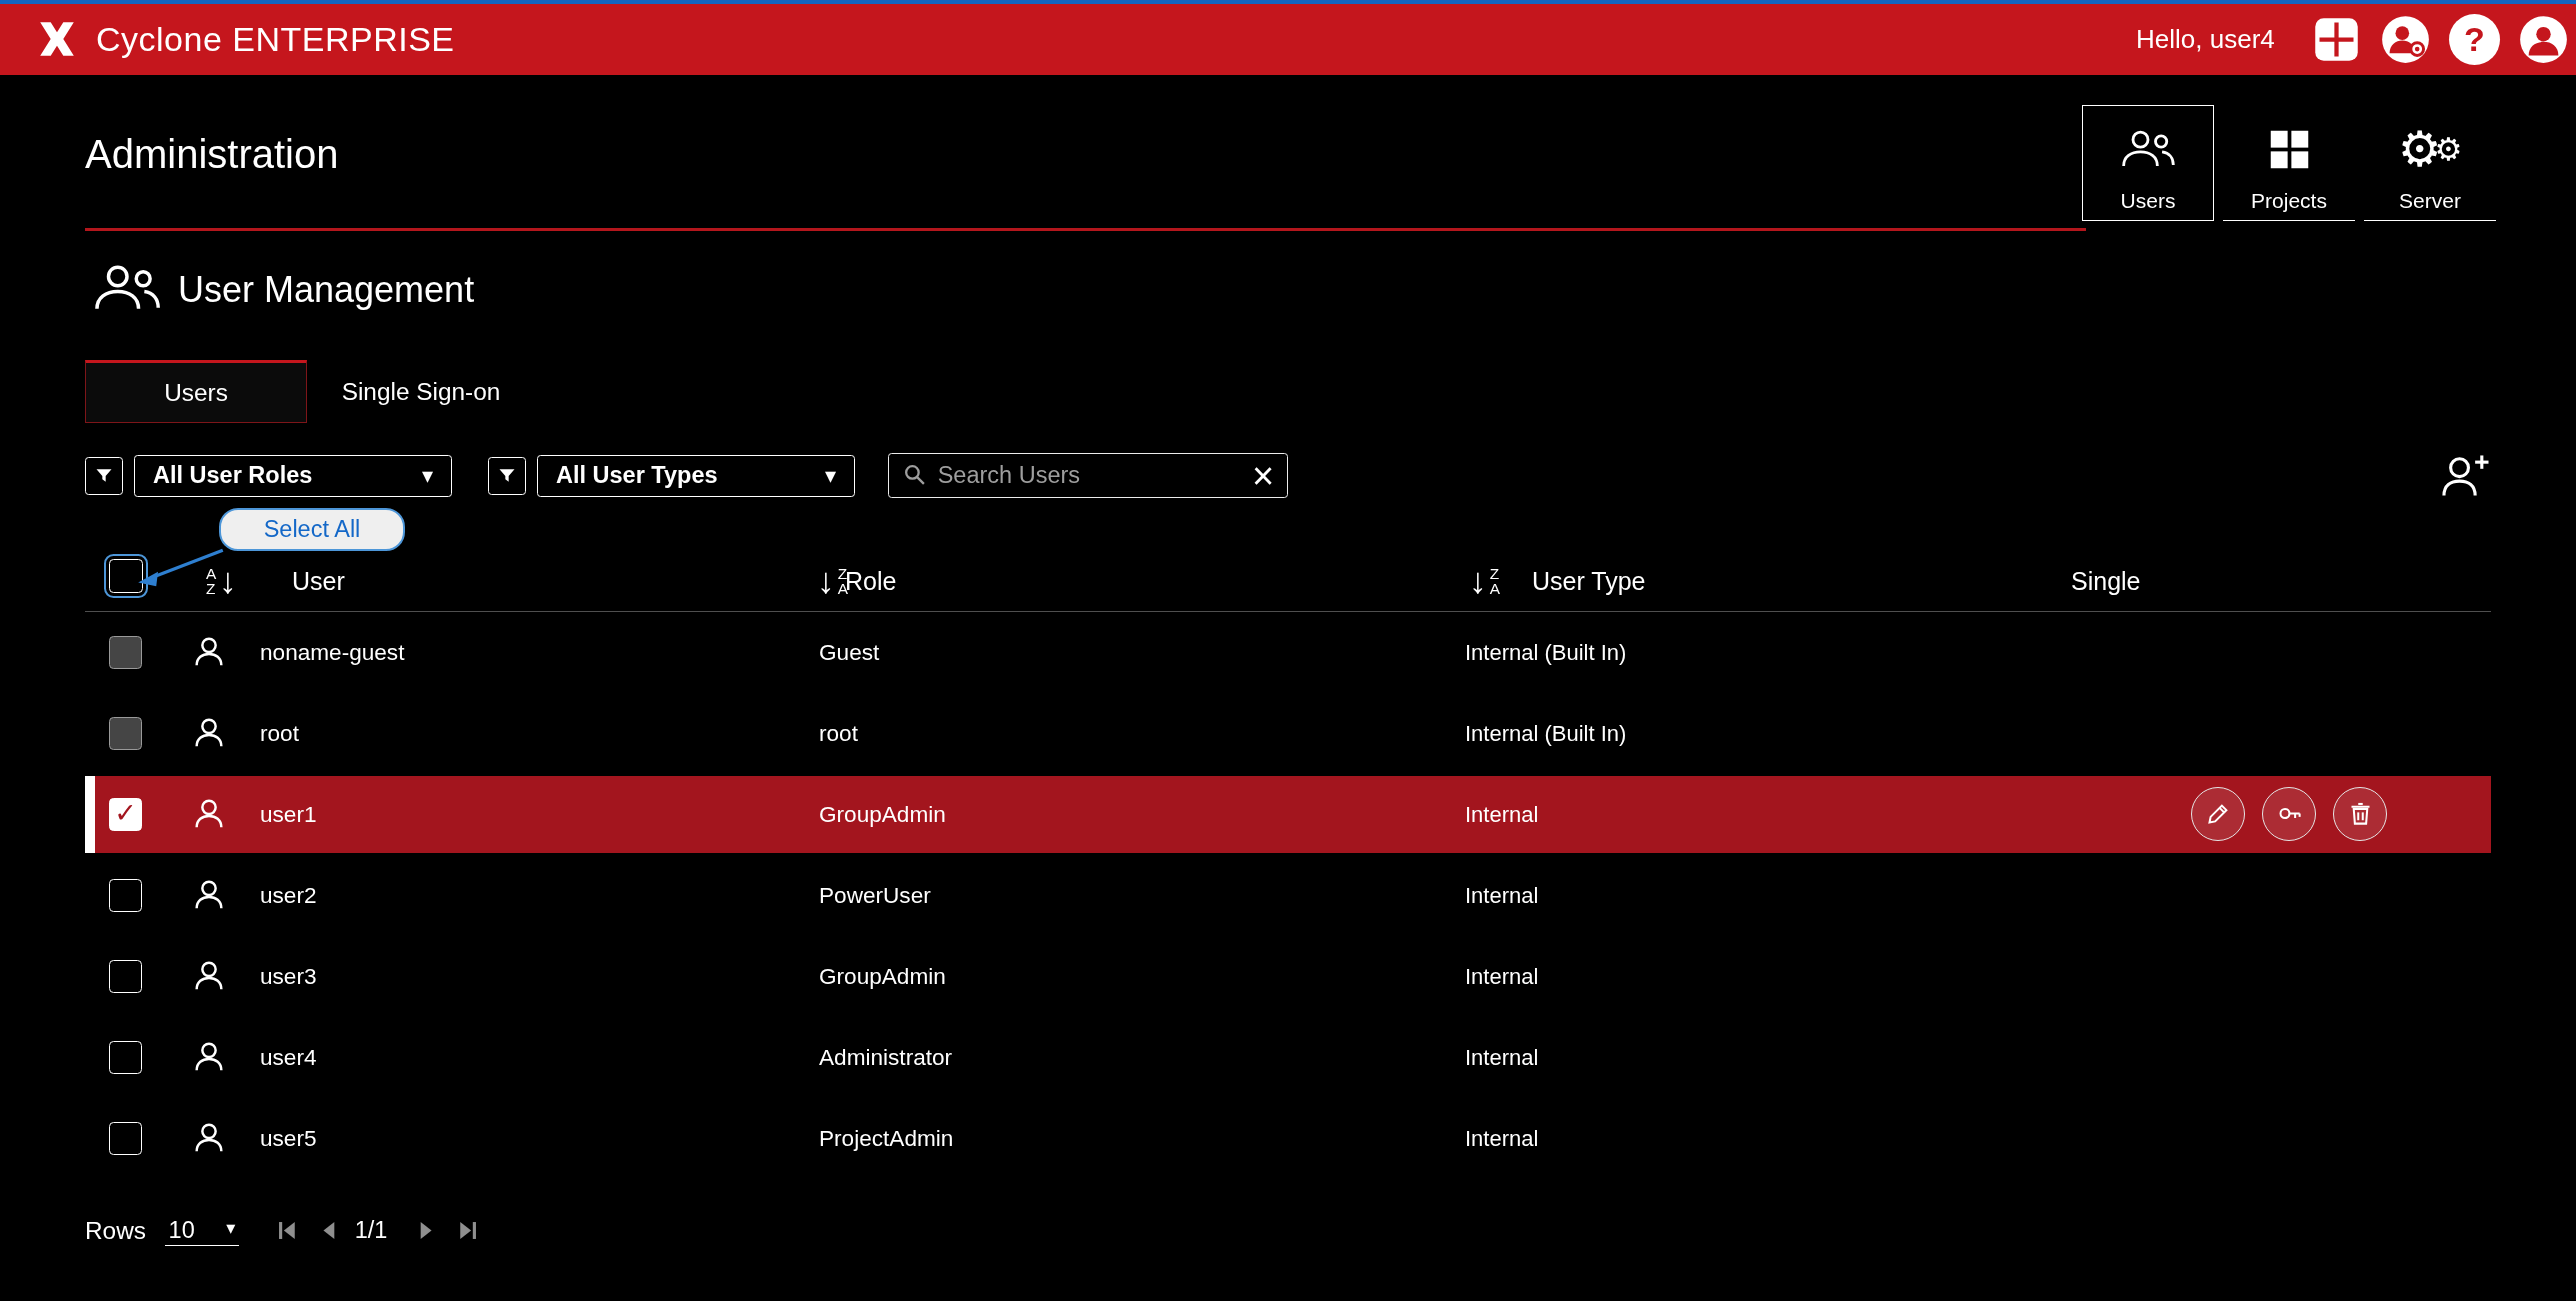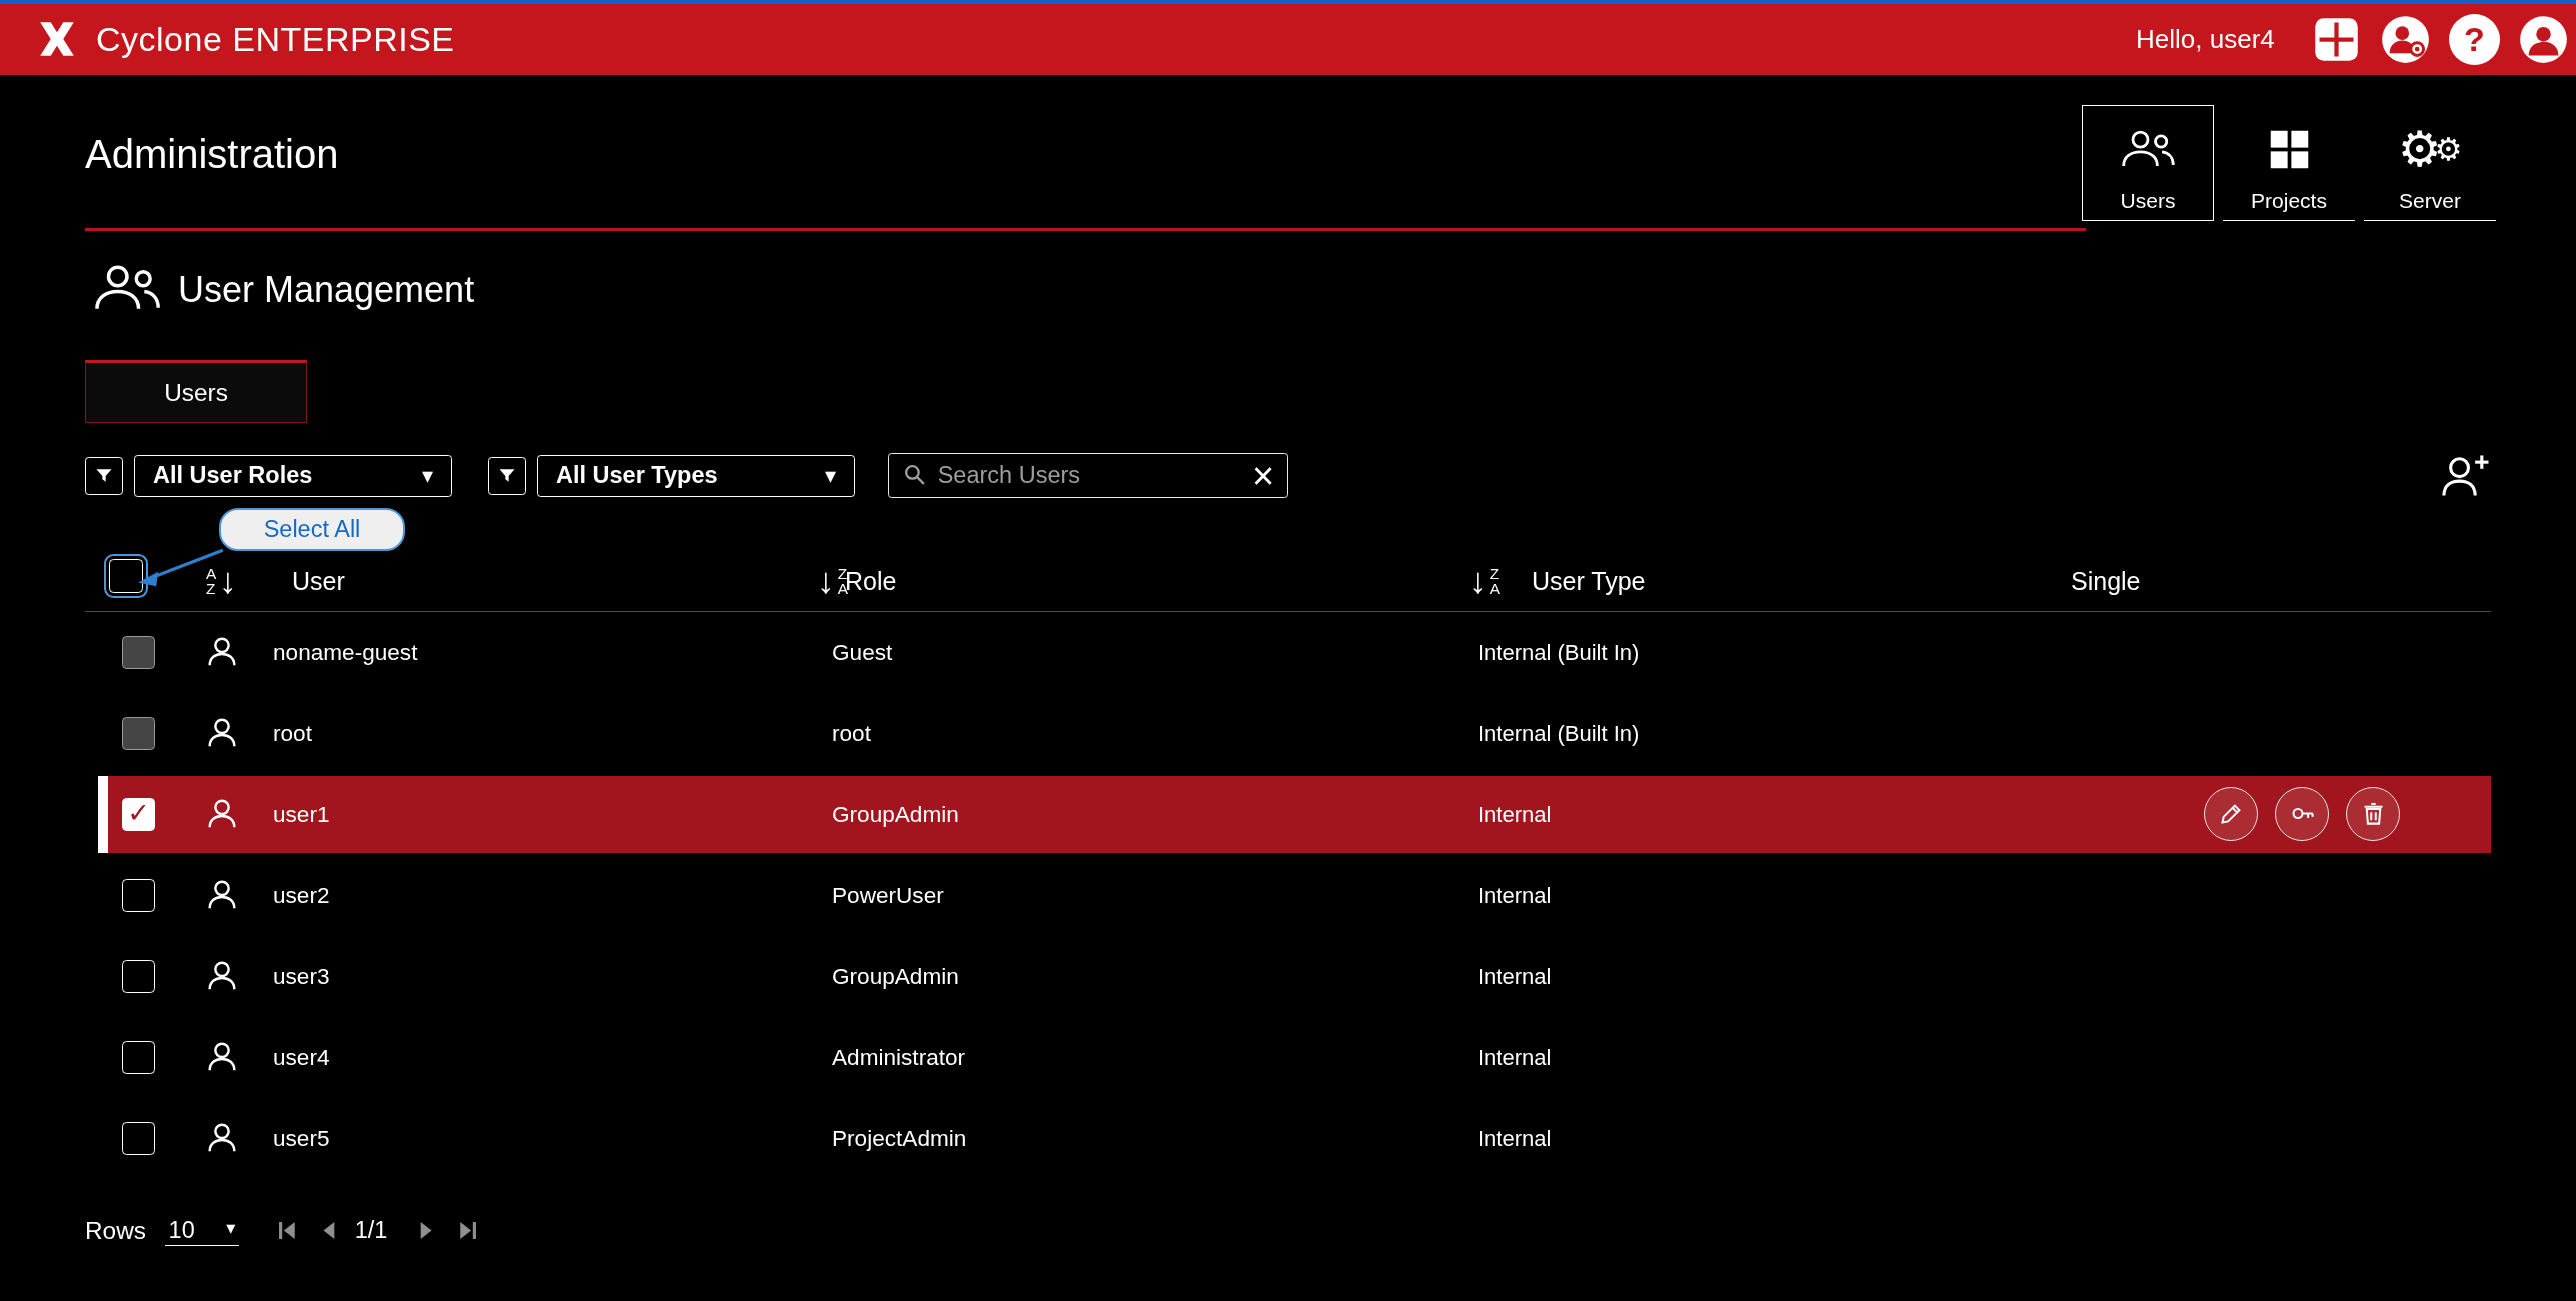--- a/index.html
+++ b/index.html
@@ -84,21 +84,21 @@
   .sort { position:absolute; top:11px; display:flex; align-items:center; cursor:pointer; gap:2.7px; }
   .sort .letters { display:flex; flex-direction:column; font-size:15.4px; line-height:15.4px; font-weight:500; }
   .sort .arrow { font-size:36px; line-height:40px; }
   .sort-user { left:206px; } .th-user { left:292px; }
   .sort-role { left:817px; } .th-role { left:845px; }
   .sort-type { left:1469px; } .th-type { left:1532px; }
   .th-options { left:2071px; }
   .divider { position:absolute; left:85px; right:85px; top:611px; height:0.9px; background:#4f4f4f; }
 
   
-  .tbody { position:absolute; left:0; right:0; top:612px;padding-left:13px; }
+  .tbody { position:absolute; left:0; right:0; top:612px; }
   .row { position:relative; height:81px; cursor:pointer; }
   .row.selected::before { content:""; position:absolute; left:85px; right:85px; top:1.8px; bottom:1.8px;
                           background:var(--row-red); z-index:0; }
   .row .leftbar { display:none; }
   .row.selected .leftbar { display:block; position:absolute; left:85px; top:1.8px; bottom:1.8px; width:10px;
                            background:#fff; z-index:2; }
   .row .cb { left:109px; top:23.5px; width:33px; height:33px; z-index:1; }
   .row.builtin .cb { border-color:#9a9a9a; background:#454545; }
   .row.selected .cb { background:#fff; border-color:#fff; }
   .row .check { display:none; }
@@ -216,20 +216,21 @@
         <path d="M6 40 c0-10 8-15 18-15 s18 5 18 15" fill="none" stroke="#fff" stroke-width="3"></path>
         <circle cx="46" cy="14" r="6" fill="none" stroke="#fff" stroke-width="3"></circle>
         <path d="M47 25 c8 1 12 7 12 14" fill="none" stroke="#fff" stroke-width="3"></path>
       </svg>
     </span>
     <span class="section-title">User Management</span>
   </div>
 
   <div class="tabs">
     <button class="tab active">Users</button>
+    <button class="tab">Single Sign-on</button>
   </div>
 
   <div class="filter-row">
     <button class="funnel-btn">
       <svg viewBox="0 0 24 24">
           <path d="M3 4 h18 l-7 8 v7 l-4 -3 v-4 z" fill="#fff"></path>
         </svg>
     </button>
     <button class="dropdown">
       <span class="dd-label">All User Roles</span>

